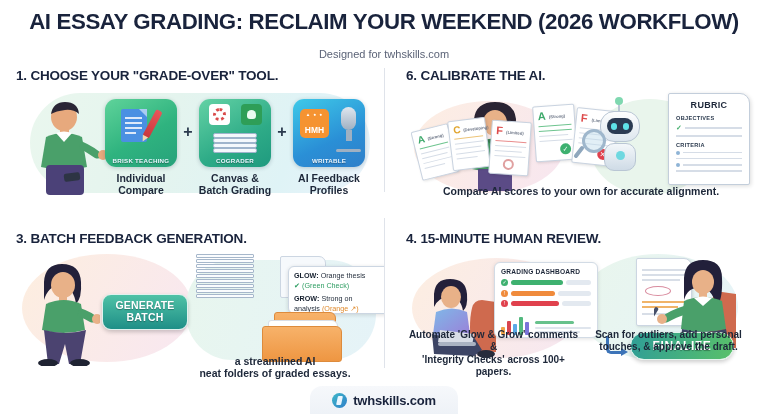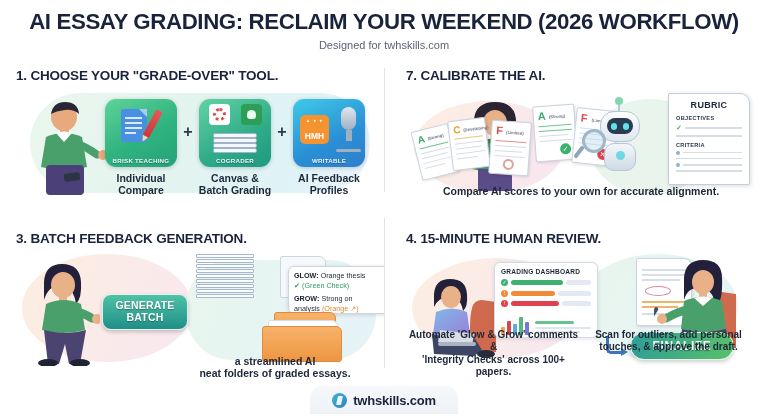--- a/index.html
+++ b/index.html
@@ -11,21 +11,21 @@
     position:relative;
   }
 
   
   .header { text-align:center; padding:10px 10px 4px; }
   .title {
     font-size:22.5px; font-weight:bold; letter-spacing:-0.4px;
     color:#19233c; white-space:nowrap; line-height:1.05;
     transform:scaleX(0.99);
   }
-  .subtitle { font-size:11px; color:#5b6377; margin-top:5px; font-weight:400; }
+  .subtitle { font-size:11px; color:#5b6377; margin-top:14px; font-weight:400; }
 
   
   .grid {
     position:absolute; top:62px; left:0; width:768px; height:318px;
     display:grid; grid-template-columns:1fr 1fr; grid-template-rows:1fr 1fr;
   }
   .panel { position:relative; padding:6px 12px 4px 16px; overflow:hidden; }
   .panel.right { padding-left:22px; }
   .vdivider {
     position:absolute; left:384px; top:68px; width:1px; height:124px;
@@ -79,21 +79,21 @@
   .ic-cg{position:relative;width:56px;height:52px;}
   .ic-canvas{position:absolute;left:2px;top:0;width:21px;height:21px;background:#fff;border-radius:4px;display:flex;align-items:center;justify-content:center;}
   .ic-canvas span{width:13px;height:13px;border-radius:50%;border:3.5px dotted #d94b4b;}
   .ic-class{position:absolute;right:1px;top:0;width:21px;height:21px;background:#2e9e57;border-radius:4px;display:flex;align-items:center;justify-content:center;}
   .ic-class span{width:9px;height:9px;background:#eafbf0;border-radius:50% 50% 3px 3px;}
   .ic-stack{position:absolute;left:6px;bottom:0;width:44px;height:24px;}
   .ic-stack i{position:absolute;left:0;width:44px;height:5px;background:#f4f8fc;border:1px solid #9fb4cc;border-radius:2px;display:block;}
 
   
   .ic-wr{position:relative;width:58px;height:44px;}
-  .ic-hmh{position:absolute;left:0;top:8px;width:29px;height:29px;background:#f59331;border-radius:5px;color:#fff;font-size:8.5px;font-weight:bold;display:flex;align-items:flex-end;justify-content:center;padding-bottom:3px;}
+  .ic-hmh{position:absolute;left:0;top:2px;width:29px;height:29px;background:#f59331;border-radius:5px;color:#fff;font-size:8.5px;font-weight:bold;display:flex;align-items:flex-end;justify-content:center;padding-bottom:3px;}
   .ic-hmh::before{content:"▲ ● ●";position:absolute;top:3px;left:0;right:0;font-size:4.5px;text-align:center;letter-spacing:1px;}
   .ic-mic{position:absolute;right:2px;top:0;width:15px;height:23px;background:linear-gradient(#dfe7ef,#9fb0c2);border-radius:8px;}
   .ic-mic::after{content:"";position:absolute;left:4.5px;bottom:-11px;width:6px;height:11px;background:#9fb0c2;}
   .ic-micbase{position:absolute;right:-3px;bottom:-1px;width:25px;height:3px;background:#9fb0c2;border-radius:2px;}
 
   
   .p2-art{position:relative;height:110px;}
   .p2-blob-a{position:absolute;left:8px;top:16px;width:150px;height:92px;border-radius:50%;background:linear-gradient(120deg,#fdeee2,#f7e6f0);}
   .p2-blob-b{position:absolute;right:46px;top:14px;width:120px;height:96px;border-radius:50%;background:#e9f5ec;}
   .teacher2{position:absolute;left:56px;top:14px;width:66px;height:92px;}
@@ -252,21 +252,21 @@
             <div class="tool-card-label">WRITABLE</div>
           </div>
           <div class="tool-caption" style="white-space:pre-line">AI Feedback
 Profiles</div>
         </div>
       </div>
     </div>
   </div>
 
   <div class="panel right">
-    <div class="step-title">7. CALIBRATE THE AI.</div>
+    <div class="step-title">6. CALIBRATE THE AI.</div>
     <div class="p2-art">
       <div class="p2-blob-a"></div>
       <div class="p2-blob-b"></div>
 
       <svg class="teacher2" viewBox="0 0 66 92">
         <path d="M12 20 q2-17 21-17 q19 0 21 17 q0 14-4 20 q-3-14-17-16 q-14-2-17 12z" fill="#2a2433"></path>
         <ellipse cx="33" cy="24" rx="12" ry="13" fill="#e8b188"></ellipse>
         <rect x="29" y="35" width="8" height="7" fill="#e8b188"></rect>
         <path d="M14 44 q19-9 38 0 l4 26 q-23 6-46 0z" fill="#4aa06a"></path>
         <path d="M24 41 l9 8 l9-8 q-9-3-18 0z" fill="#3b7f56"></path>

